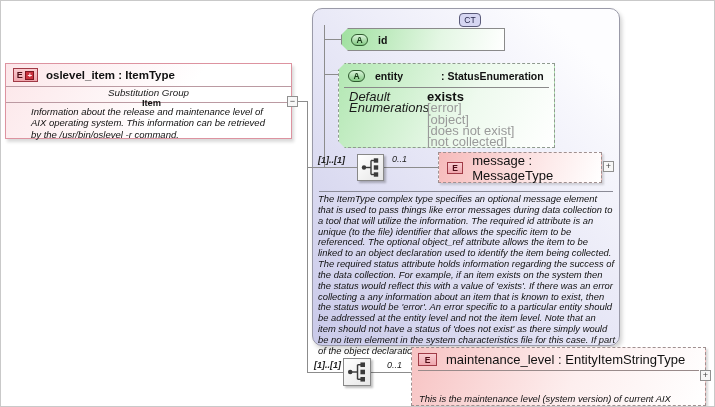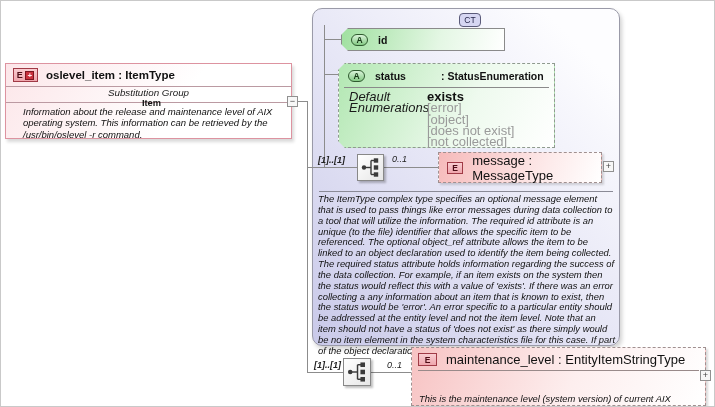--- a/index.html
+++ b/index.html
@@ -93,21 +93,21 @@
            background:linear-gradient(#f9cdd1,#efa6ad); }
   .eplus .letter { font-size:9px; font-weight:bold; color:#4d0d16; }
   .eplus .plusbox { display:inline-block; width:9px; height:9px; line-height:8px; text-align:center;
                     background:#c9303c; border:1px solid #7c141e; color:#ffe5e8;
                     font-size:8px; font-weight:bold; }
   .os-title { margin-left:8px; font-size:11.5px; font-weight:bold; color:#111; }
   .os-subrow { display:flex; align-items:center; height:16px; padding:0 7px;
                border-bottom:1px solid #bb9aa2;flex-direction:column; }
   .os-sublabel { font-size:9.8px; font-style:italic; color:#1a1a1a; }
   .os-subvalue { margin-left:6px; font-size:9.3px; font-weight:bold; color:#111; }
-  .os-desc { padding:3px 17px; font-size:9.5px; font-style:italic; color:#101010; line-height:11.3px; }
+  .os-desc { padding:3px 25px; font-size:9.5px; font-style:italic; color:#101010; line-height:11.3px; }
 
   svg.seqglyph line { stroke:#3a3a3a; stroke-width:1.4; }
   svg.seqglyph rect, svg.seqglyph circle { fill:#3a3a3a; }
 </style>
 </head>
 <body>
 
 <div class="canvas">
 
   <div class="ct-box">
@@ -124,21 +124,21 @@
   <div class="hline" style="left:306px; top:166px; width:131px; height:1px;"></div>
 
   <div class="attr-box attr-id chamfer">
     <span class="a-icon">A</span>
     <span class="attr-name">id</span>
   </div>
 
   <div class="attr-box attr-status chamfer">
     <div class="attr-title-row">
       <span class="a-icon">A</span>
-      <span class="attr-name">status</span>
+      <span class="attr-name">entity</span>
       <span class="attr-type">: StatusEnumeration</span>
     </div>
     <div class="attr-sep"></div>
     <div class="attr-props">
       <div class="prop-labels">
         <div>Default</div>
         <div>Enumerations</div>
       </div>
       <div class="prop-values">
         <div class="val-default">exists</div>

